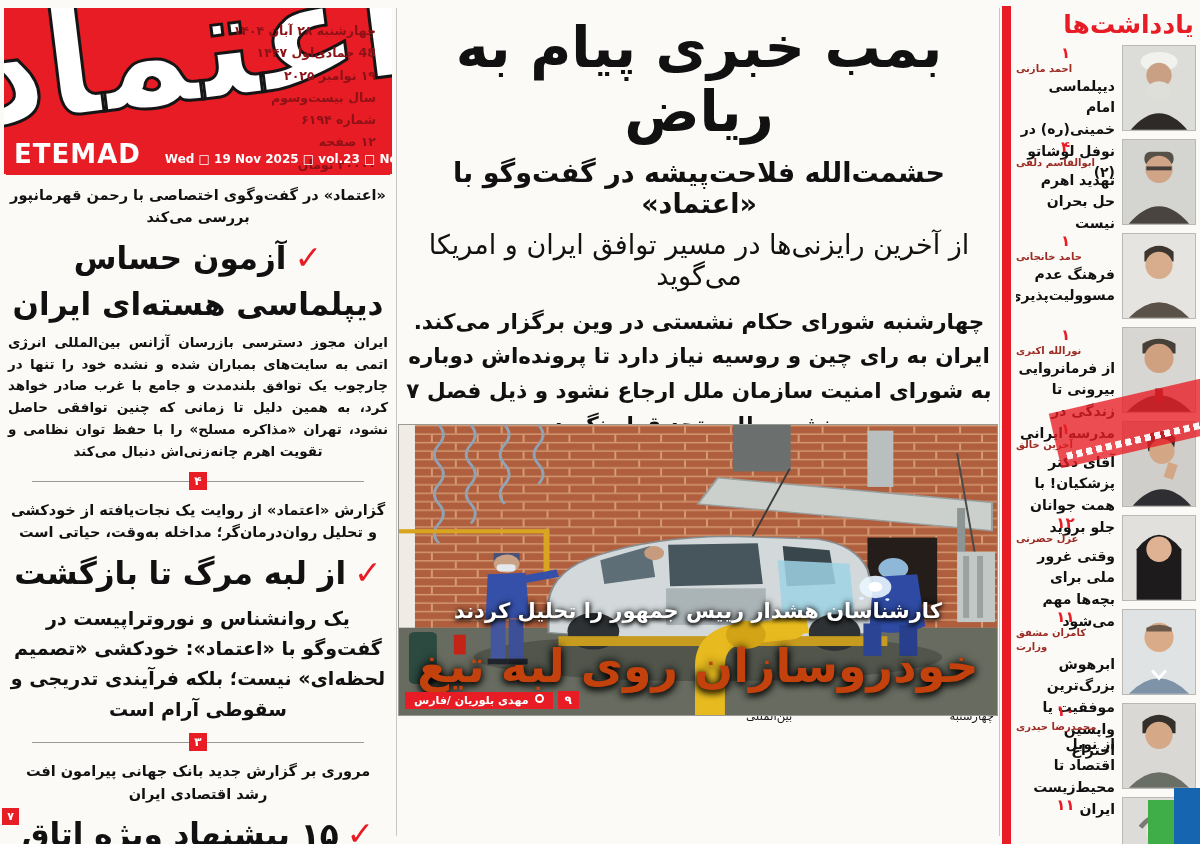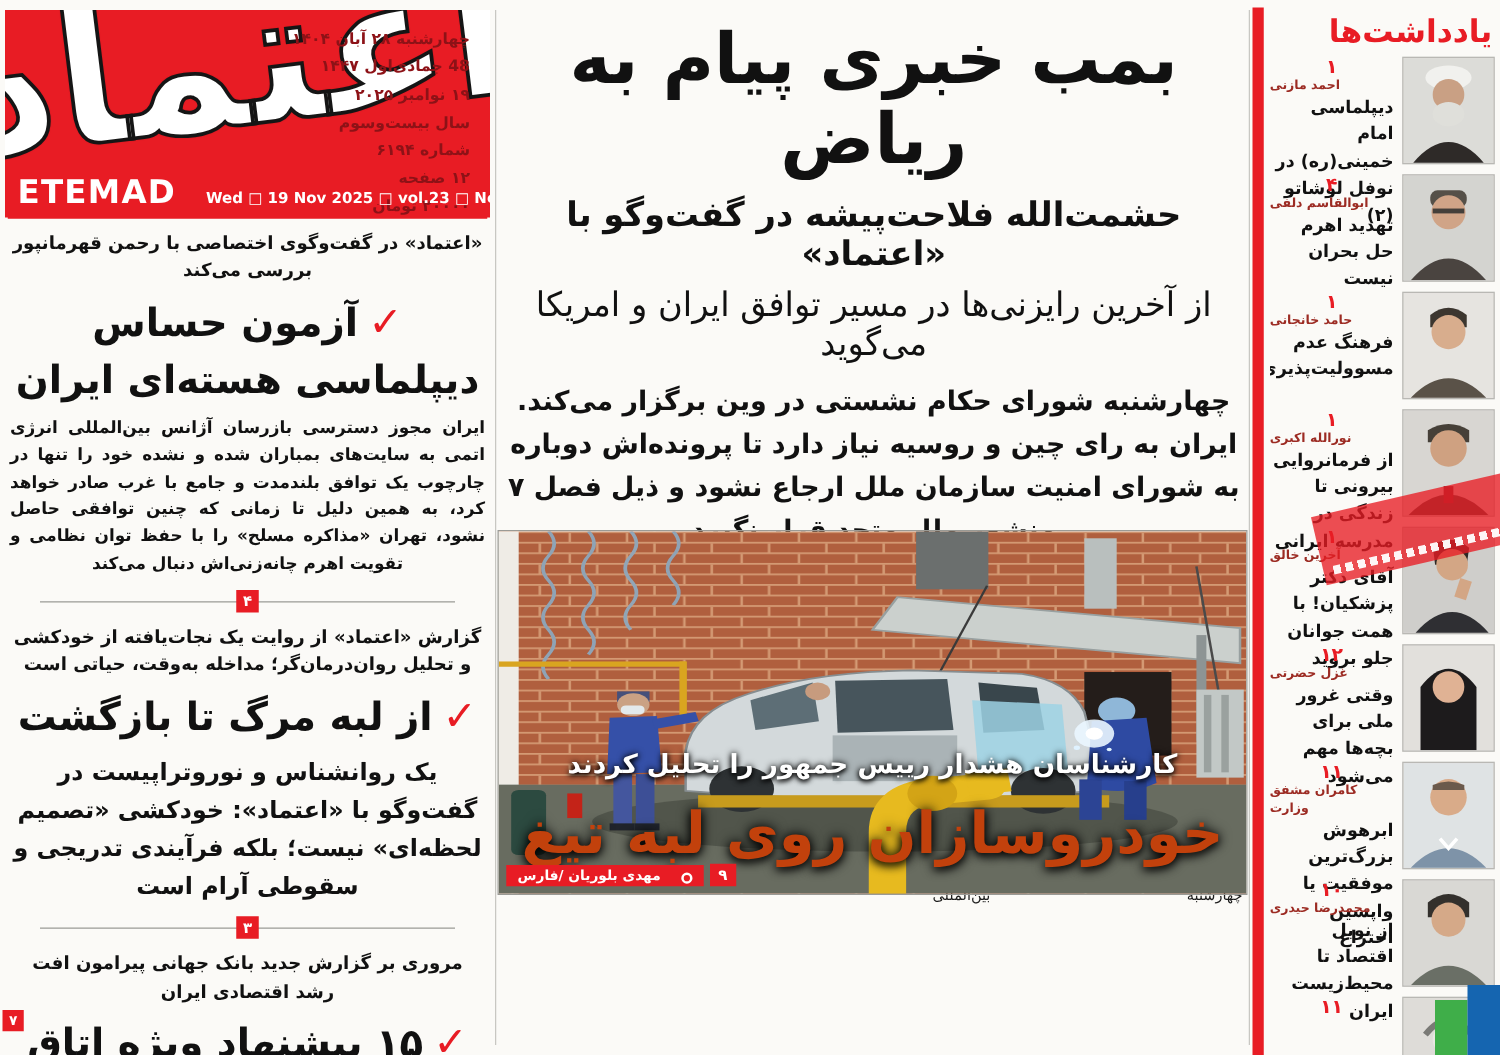--- a/index.html
+++ b/index.html
@@ -39,21 +39,21 @@
 
   
   .photo-wrap{position:absolute;left:398px;top:424px;width:600px;height:292px;border:1px solid #9a9a95;overflow:hidden}
   .photo-wrap svg{display:block;width:100%;height:100%}
   .photo-kicker{position:absolute;left:0;right:0;bottom:92px;text-align:center;direction:rtl;color:#fff;
                 font-size:21px;font-weight:800;text-shadow:0 0 6px #000,0 2px 4px #000}
   .photo-caption{position:absolute;left:0;right:0;bottom:22px;text-align:center;direction:rtl;color:#c2410c;
                  font-size:46px;font-weight:900;text-shadow:0 0 10px rgba(0,0,0,.95),0 3px 7px rgba(0,0,0,.85)}
   .photo-credit{position:absolute;left:6px;bottom:6px;display:flex;align-items:center;gap:5px;direction:ltr}
   .credit-chip{background:#e81c24;color:#fff;font-size:11px;font-weight:bold;padding:2px 9px;
-               display:flex;align-items:flex-end;gap:16px;direction:rtl}
+               display:flex;align-items:flex-start;gap:6px;direction:rtl}
   .camera-dot{width:9px;height:9px;border:2px solid #fff;border-radius:50%;display:inline-block}
   .credit-page{background:#e81c24;color:#fff;font-size:12px;font-weight:bold;padding:2px 7px}
 
   
   .leftcol{position:absolute;left:6px;top:172px;width:384px;height:672px;overflow:hidden;direction:rtl;
            text-align:center;color:#111}
   .leftcol-toprule{height:3px;background:#e81c24;margin-bottom:9px}
   .kicker{font-size:14.5px;font-weight:800;line-height:1.55;margin:2px 4px}
   .xhead{font-size:31px;font-weight:900;line-height:1.45;margin:5px 0}
   .check{color:#e81c24;font-size:33px;font-weight:900;margin-left:8px}

